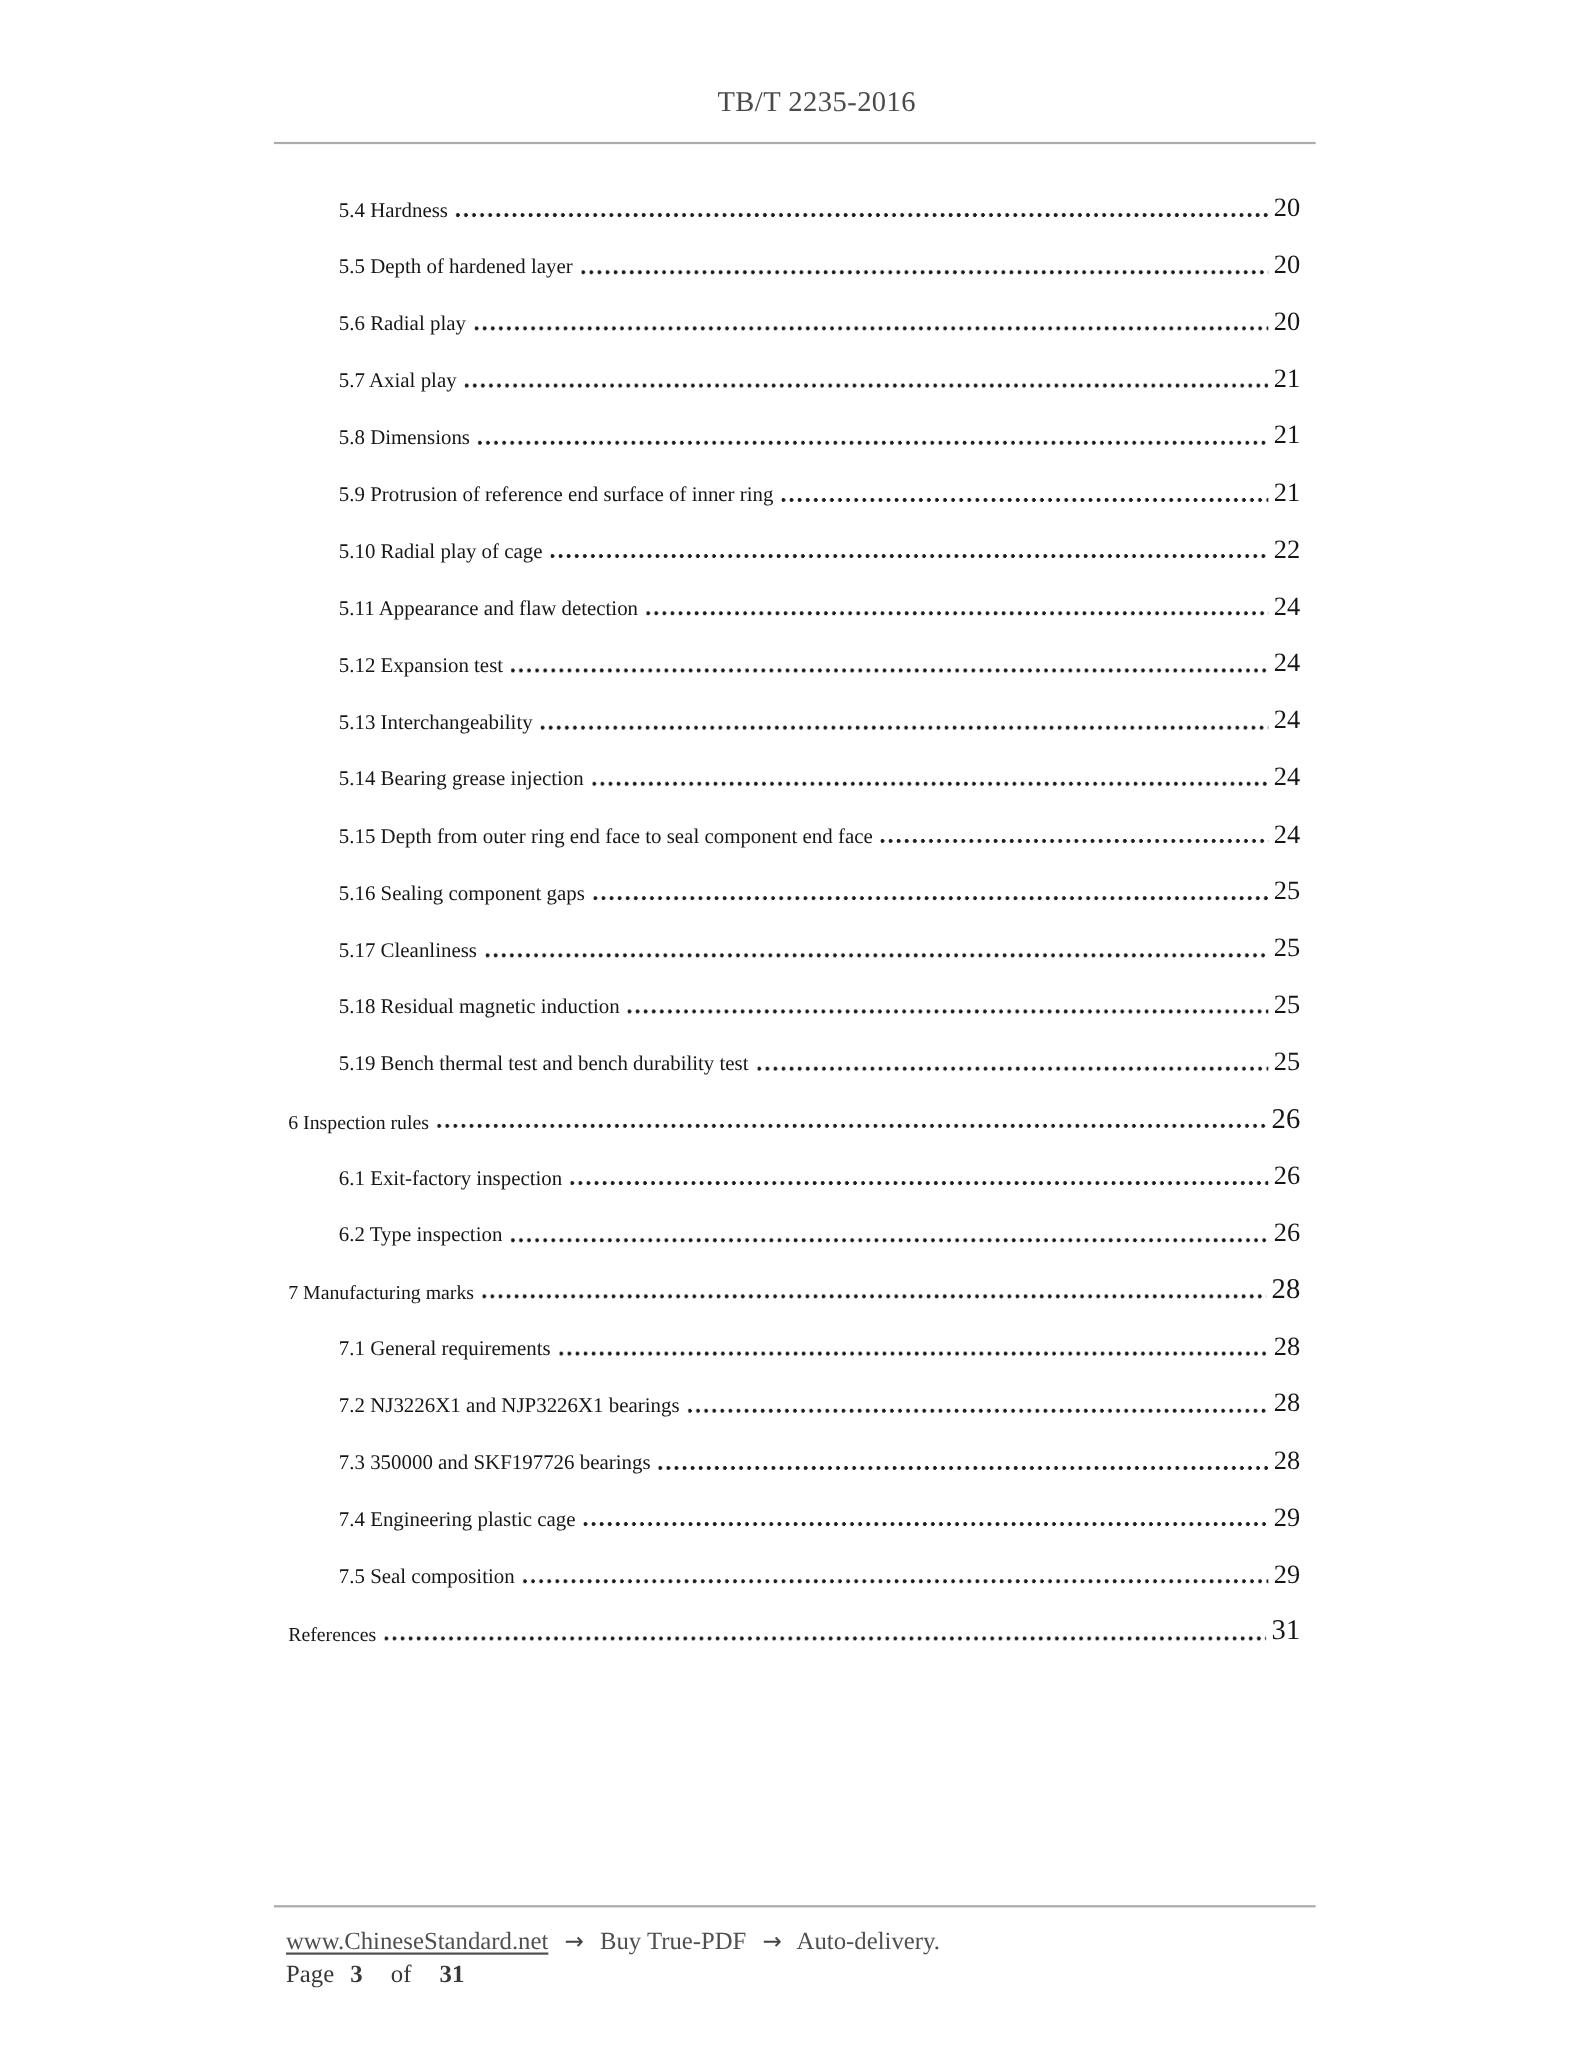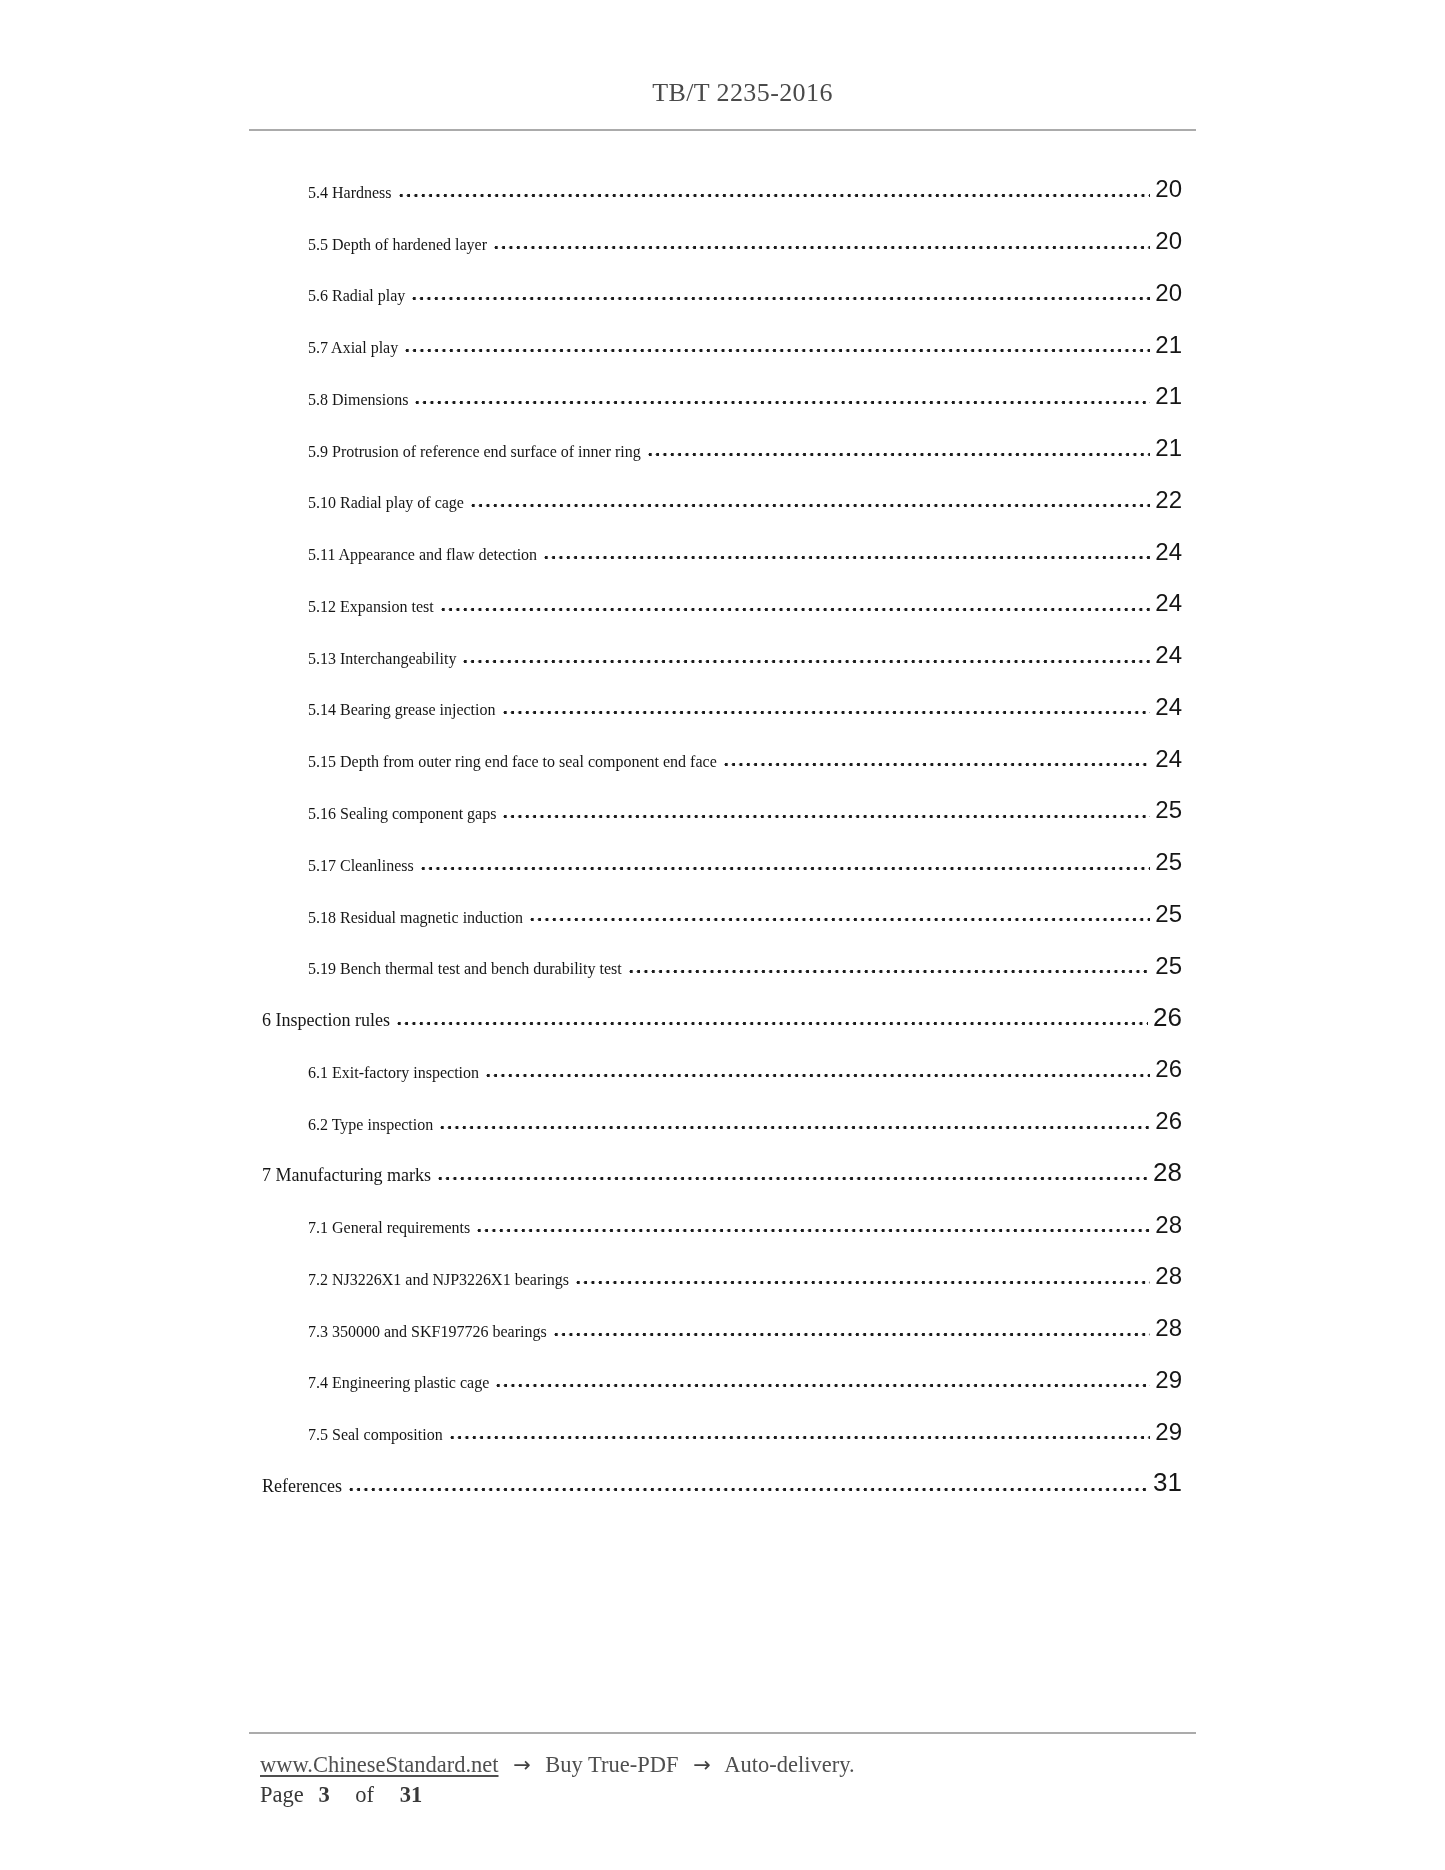--- a/index.html
+++ b/index.html
@@ -18,30 +18,30 @@
   #header-rule { top:129px; }
   #footer-rule { top:1732px; }
 
   .toc { position:absolute; left:249px; width:947px; top:150px; }
   .toc-row {
     display:flex; align-items:flex-end; height:51.77px;
     padding:0 14px 0 13px; box-sizing:border-box;
   }
   .toc-row.lvl2 { padding-left:59px; }
   .toc-label {
-    font-size:16px; line-height:1.06; color:#161616; white-space:nowrap;
+    font-size:19px; line-height:1.06; color:#161616; white-space:nowrap;
   }
   .toc-row.lvl1 .toc-label { font-size:18px; }
   .toc-dots {
     flex:1 1 auto; min-width:16px; height:7px; margin:0 5px 3px 7px;
     background-image:radial-gradient(circle at 2.2px 3.5px, #1b1b1b 1.5px, transparent 1.95px);
     background-size:7.35px 7px; background-repeat:repeat-x;
   }
   .toc-page {
-    font-family:Liberation Sans, sans-serif; font-size:24px; line-height:1.02;
+    font-family:Liberation Serif, serif; font-size:24px; line-height:1.02;
     color:#161616; white-space:nowrap;
   }
   .toc-row.lvl1 .toc-page { font-size:26px; }
 
   .footer {
     position:absolute; left:249px; width:947px; top:1750px;
     display:flex; align-items:baseline; box-sizing:border-box;
     font-size:22.5px; line-height:30px; color:#4f4f4f;
     padding:0 16px 0 11px;
     flex-direction:column;

